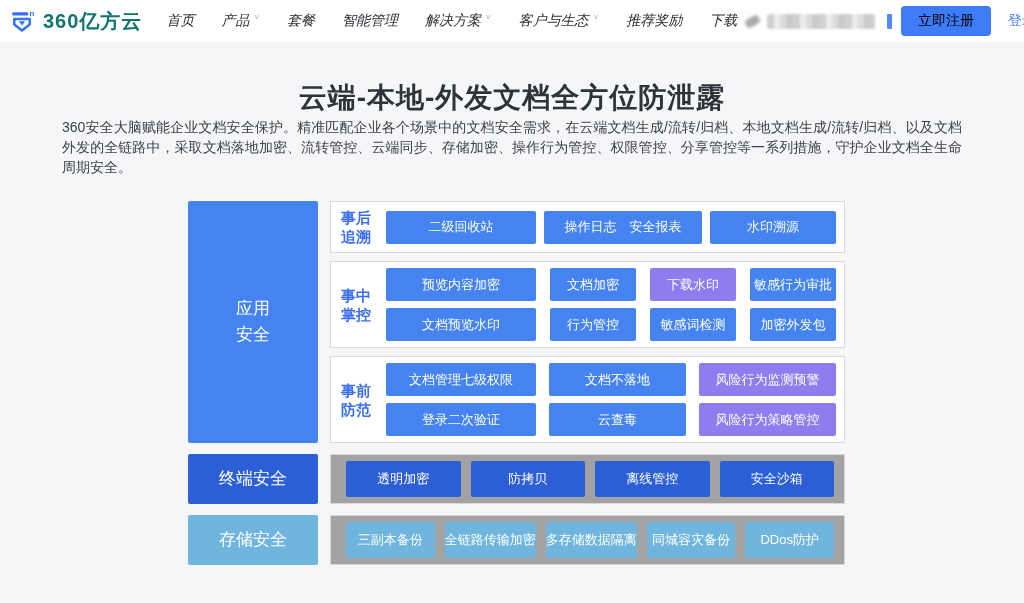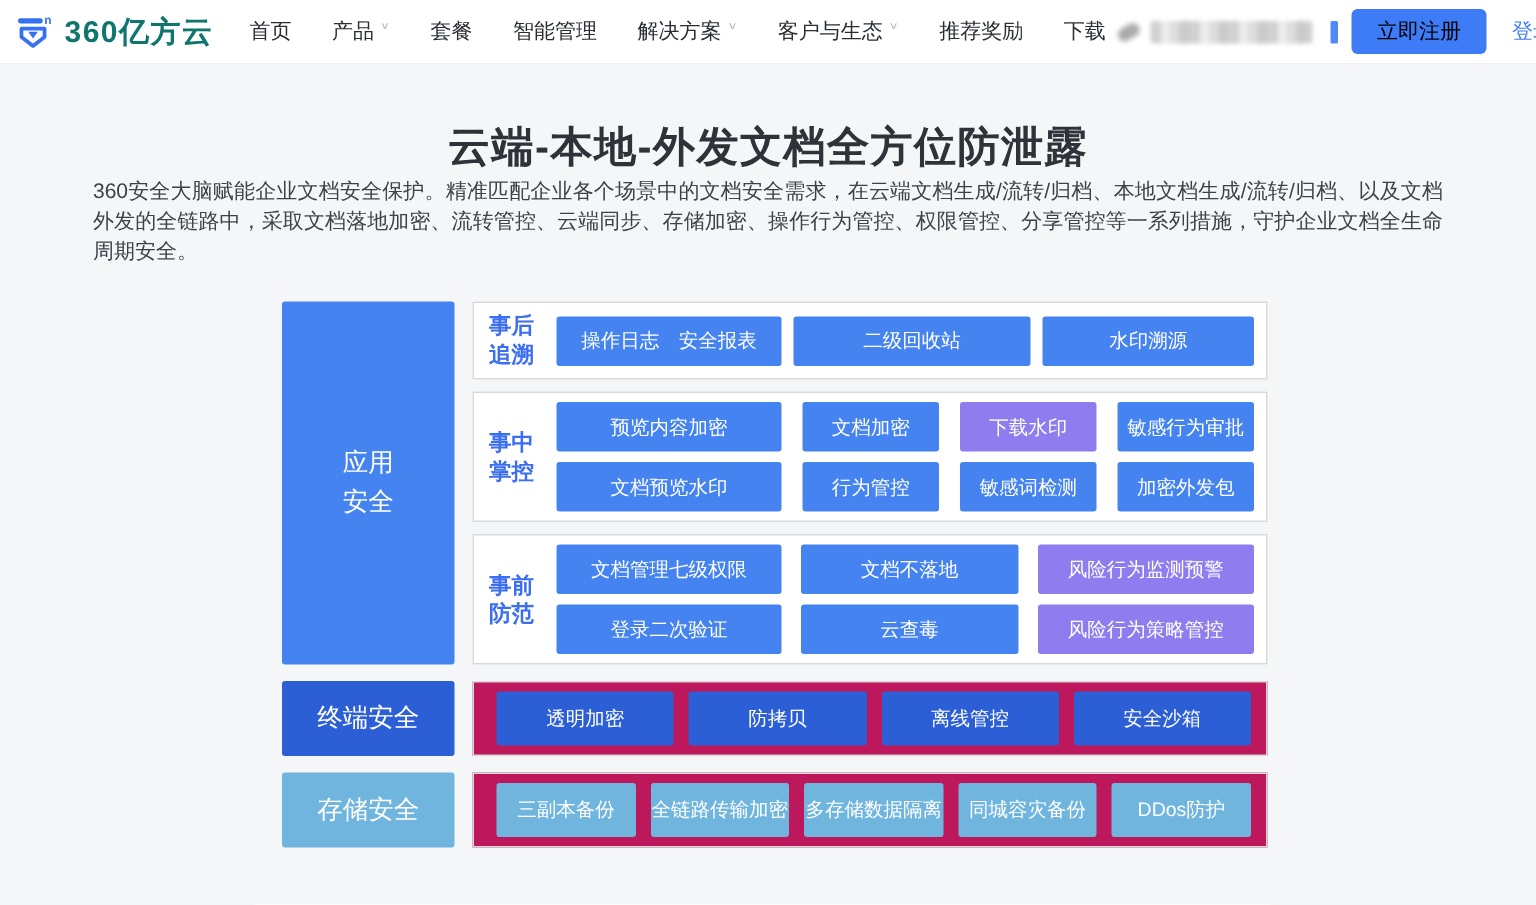--- a/index.html
+++ b/index.html
@@ -5,21 +5,21 @@
   * { box-sizing: border-box; margin: 0; padding: 0; }
   html,body { width:1024px; height:603px; overflow:hidden; background:#fff;
     font-family:"Liberation Sans","DejaVu Sans",sans-serif; }
 
   
   .navbar { height:43px; background:#fff; display:flex; align-items:center;
     padding-left:10px; border-bottom:1px solid #f0f1f3; }
   .logo { display:flex; align-items:center; gap:7px; margin-right:24px; cursor:pointer; }
   .logo-text { font-size:20px; font-weight:700; color:#0f766e; letter-spacing:1px; }
   .menu { display:flex; gap:27px; font-size:14px; color:#2a2d33; }
-  .nav-item { display:flex; align-items:flex-start; cursor:pointer; white-space:nowrap; }
+  .nav-item { display:flex; align-items:flex-start; cursor:pointer; white-space:nowrap;font-style:italic; }
   .chev { font-size:9px; color:#b8bcc4; margin-left:4px; transform:scaleY(.75); }
   .nav-right { margin-left:auto; display:flex; align-items:center; margin-right:-12px; }
   .ph-icon { width:15px; height:9px; background:#ababab; border-radius:4px;
     transform:rotate(-30deg); filter:blur(1.6px); margin-right:7px; }
   .blur-num { width:108px; height:15px; border-radius:2px; opacity:.85; margin-right:12px;
     background:repeating-linear-gradient(90deg,#c9c9c9 0 7px,#e9e9e9 7px 13px,#d7d7d7 13px 19px,#c2c2c2 19px 26px);
     filter:blur(1.3px); }
   .tick { width:5px; height:15px; background:#3e7cf7; opacity:.9; border-radius:1px; margin-right:9px; }
   .register-btn { background:#3e7cf7; color:#000000; font-size:14px; height:30px; padding:0 17px;
     border:none; border-radius:4px; display:flex; align-items:center; cursor:pointer; }
@@ -28,21 +28,21 @@
   
   .hero { background:#f5f6f8; height:560px; padding-top:36px; }
   .hero h1 { text-align:center; font-size:28px; font-weight:700; color:#2f3239;
     letter-spacing:1px; }
   .desc { width:900px; margin:0 auto 24px; font-size:14px; line-height:20px;
     color:#3e4148; text-align:justify; }
 
   
   .diagram { width:657px; margin-left:188px; }
   .app-row { display:flex; align-items:stretch; }
-  .side-label { width:115px; flex-shrink:0; margin-right:12px; display:flex;
+  .side-label { width:130px; flex-shrink:0; margin-right:12px; display:flex;
     flex-direction:column; align-items:center; justify-content:center;
     color:#fff; font-size:17px; border-radius:2px; line-height:26px; }
   .app-label { background:#4584F0; }
   .terminal-label { background:#2C5FD6; }
   .storage-label { background:#6FB5DE; }
   .groups { flex:1; display:flex; flex-direction:column; }
   .group-box { background:#fff; border:1px solid #d9d9d9; display:flex; align-items:center;
     padding:6px 8px 6px 10px; margin-bottom:8px; }
   .group-box:last-child { margin-bottom:0; }
   .group-label { width:45px; flex-shrink:0; color:#3b6ef0; font-weight:700;
@@ -53,21 +53,21 @@
   .g0 .cells { display:grid; grid-template-columns:150px 158px 1fr; gap:8px; }
   .g1 .cells { display:grid; grid-template-columns:150px 1fr 1fr 1fr; gap:14px; }
   .g2 .cells { display:grid; grid-template-columns:150px 1fr 1fr; gap:13px; }
   .cell { height:33px; display:flex; align-items:center; justify-content:center;
     color:#fff; font-size:13px; border-radius:2px; white-space:nowrap; }
   .b-primary { background:#4584F0; }
   .b-purple  { background:#8F7CEE; }
   .b-dark    { background:#2C5FD6; }
   .b-light   { background:#6FB5DE; }
   .simple-row { display:flex; height:50px; margin-top:11px; align-items:stretch; }
-  .simple-container { flex:1; background:#be185d; border:1px solid #d9d9d9; display:flex;
+  .simple-container { flex:1; background:#a3a3a3; border:1px solid #d9d9d9; display:flex;
     align-items:center; gap:10px; padding:0 10px 0 15px; }
   .simple-container .cell { height:36px; }
   .flex1 { flex:1; }
 </style>
 </head>
 <body>
 
 <header class="navbar">
   <div class="logo">
     <span style="display:flex;">
@@ -131,22 +131,22 @@
         <span>安全</span>
       </div>
       <div class="groups">
           <div class="group-box g0">
             <div class="group-label">
               <div>事后</div>
               <div>追溯</div>
             </div>
             <div class="cellcol">
               <div class="cells">
+                <div class="cell b-primary">二级回收站</div>
                 <div class="cell b-primary">操作日志　安全报表</div>
-                <div class="cell b-primary">二级回收站</div>
                 <div class="cell b-primary">水印溯源</div>
               </div>
             </div>
           </div>
           <div class="group-box g1">
             <div class="group-label">
               <div>事中</div>
               <div>掌控</div>
             </div>
             <div class="cellcol">

